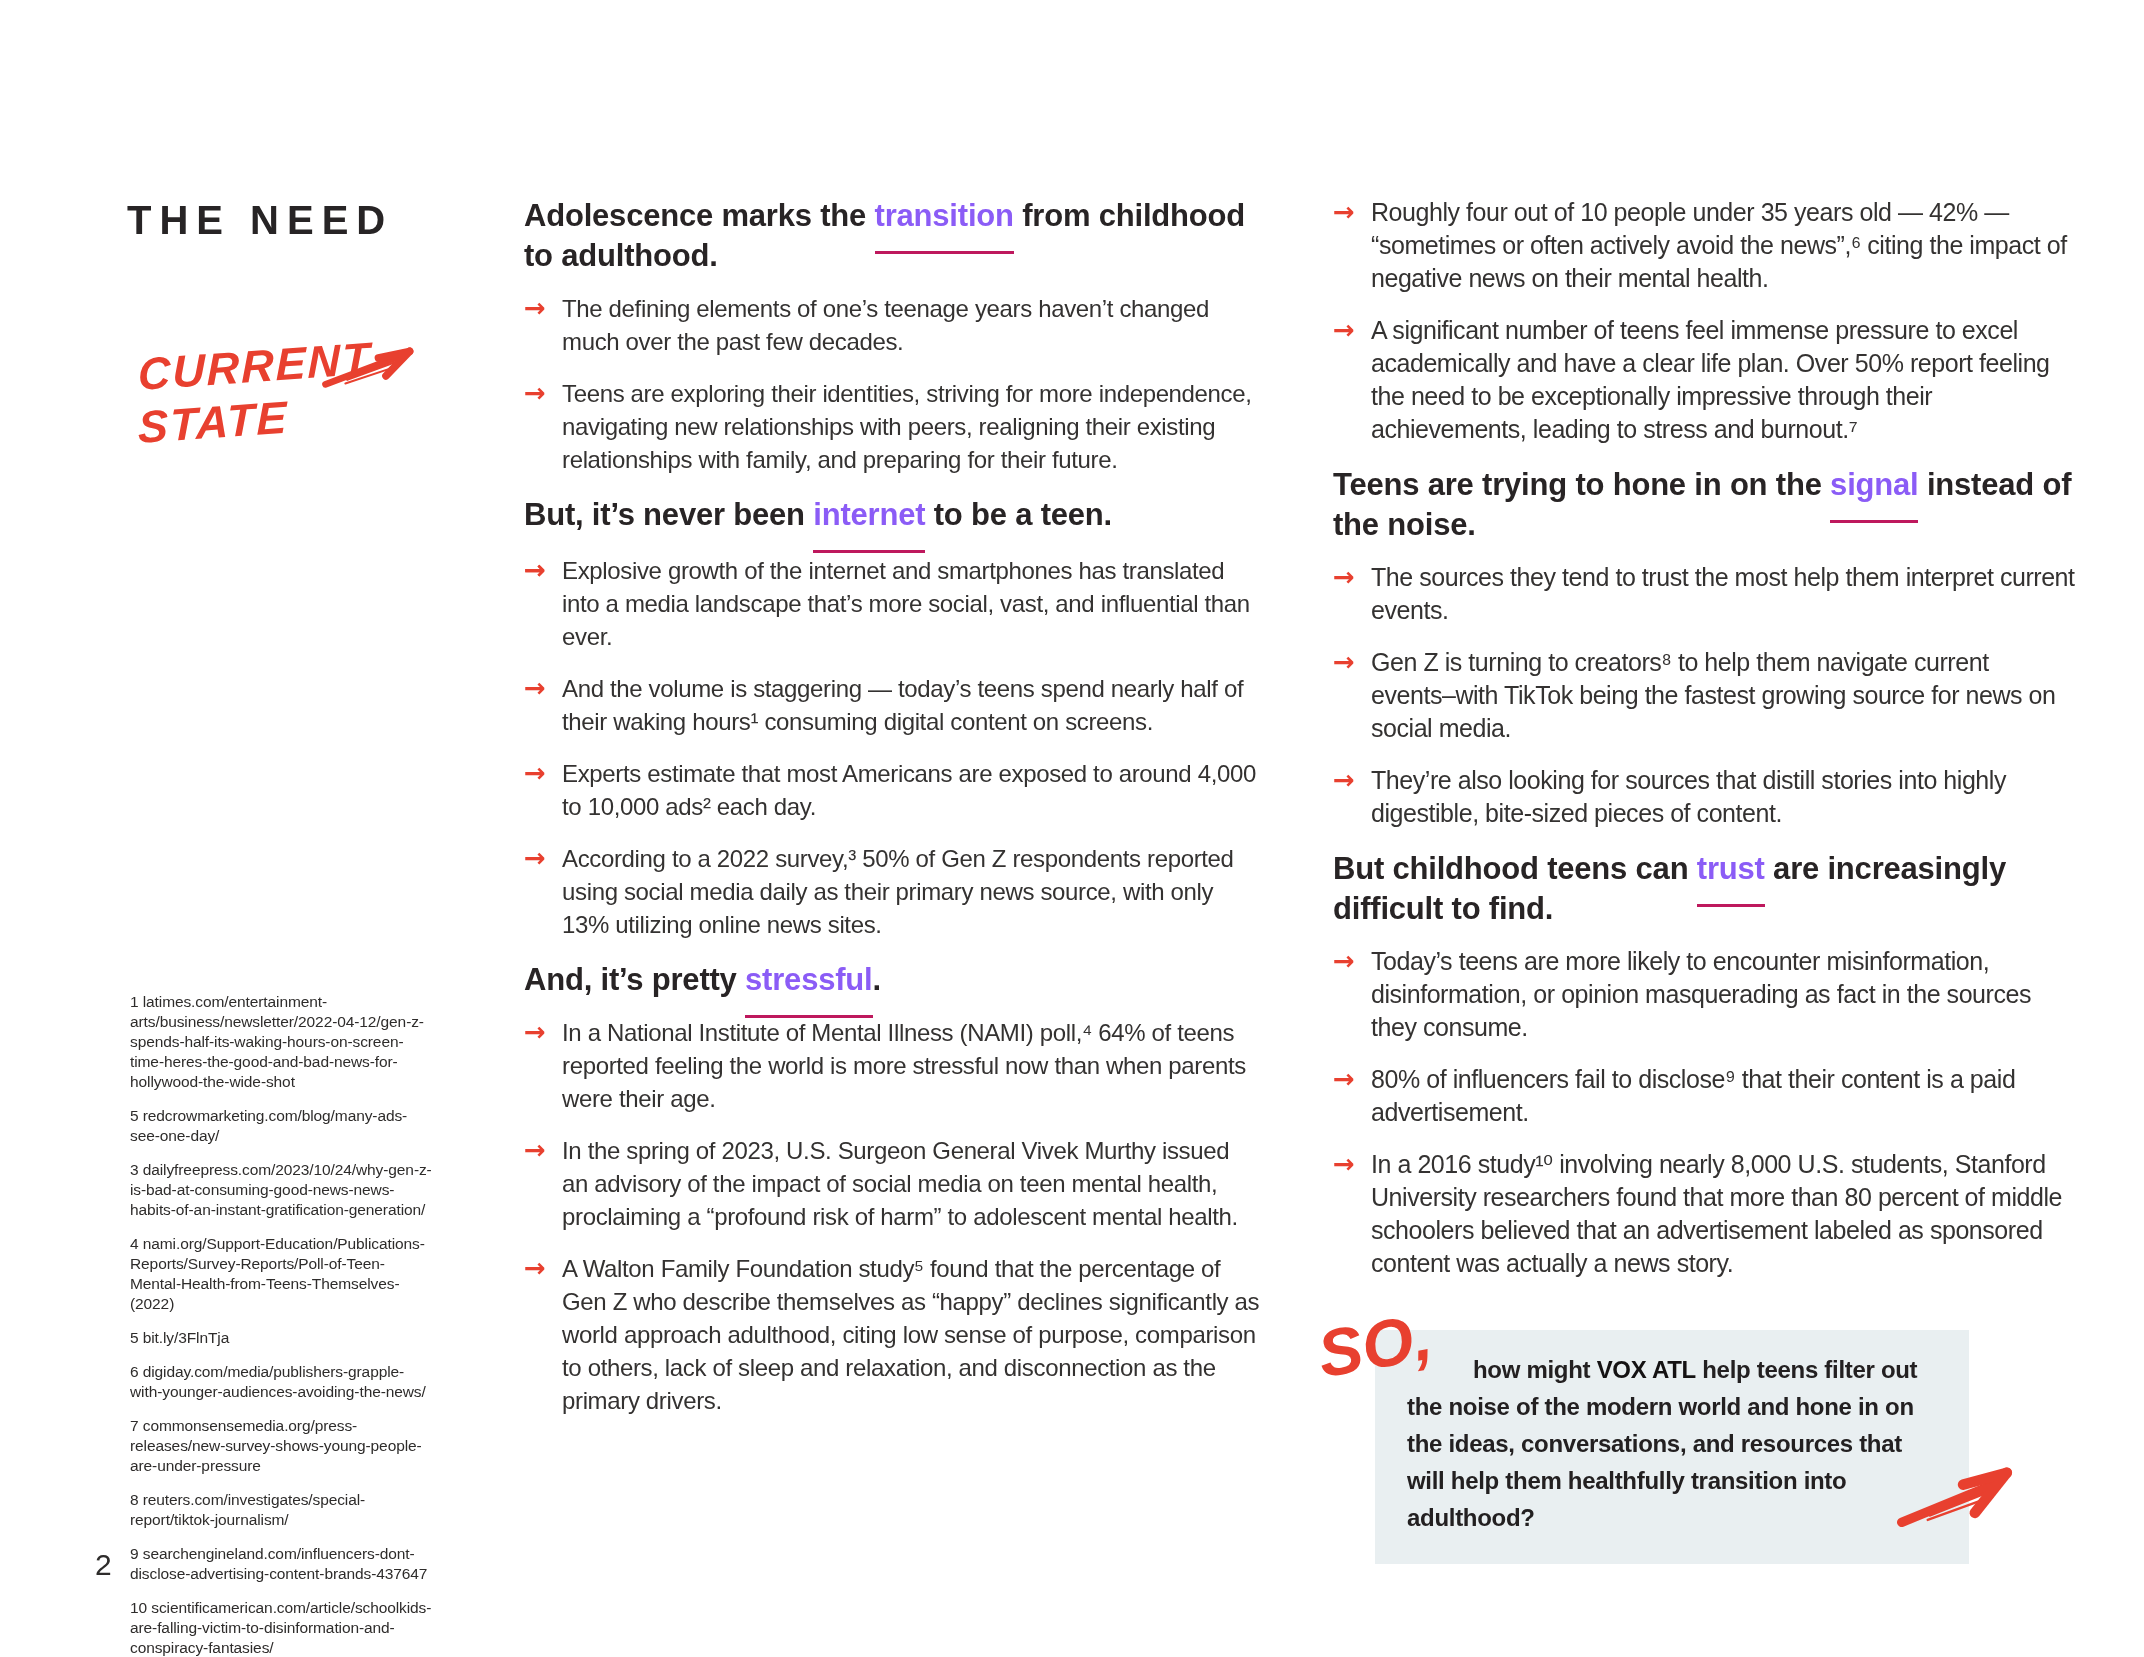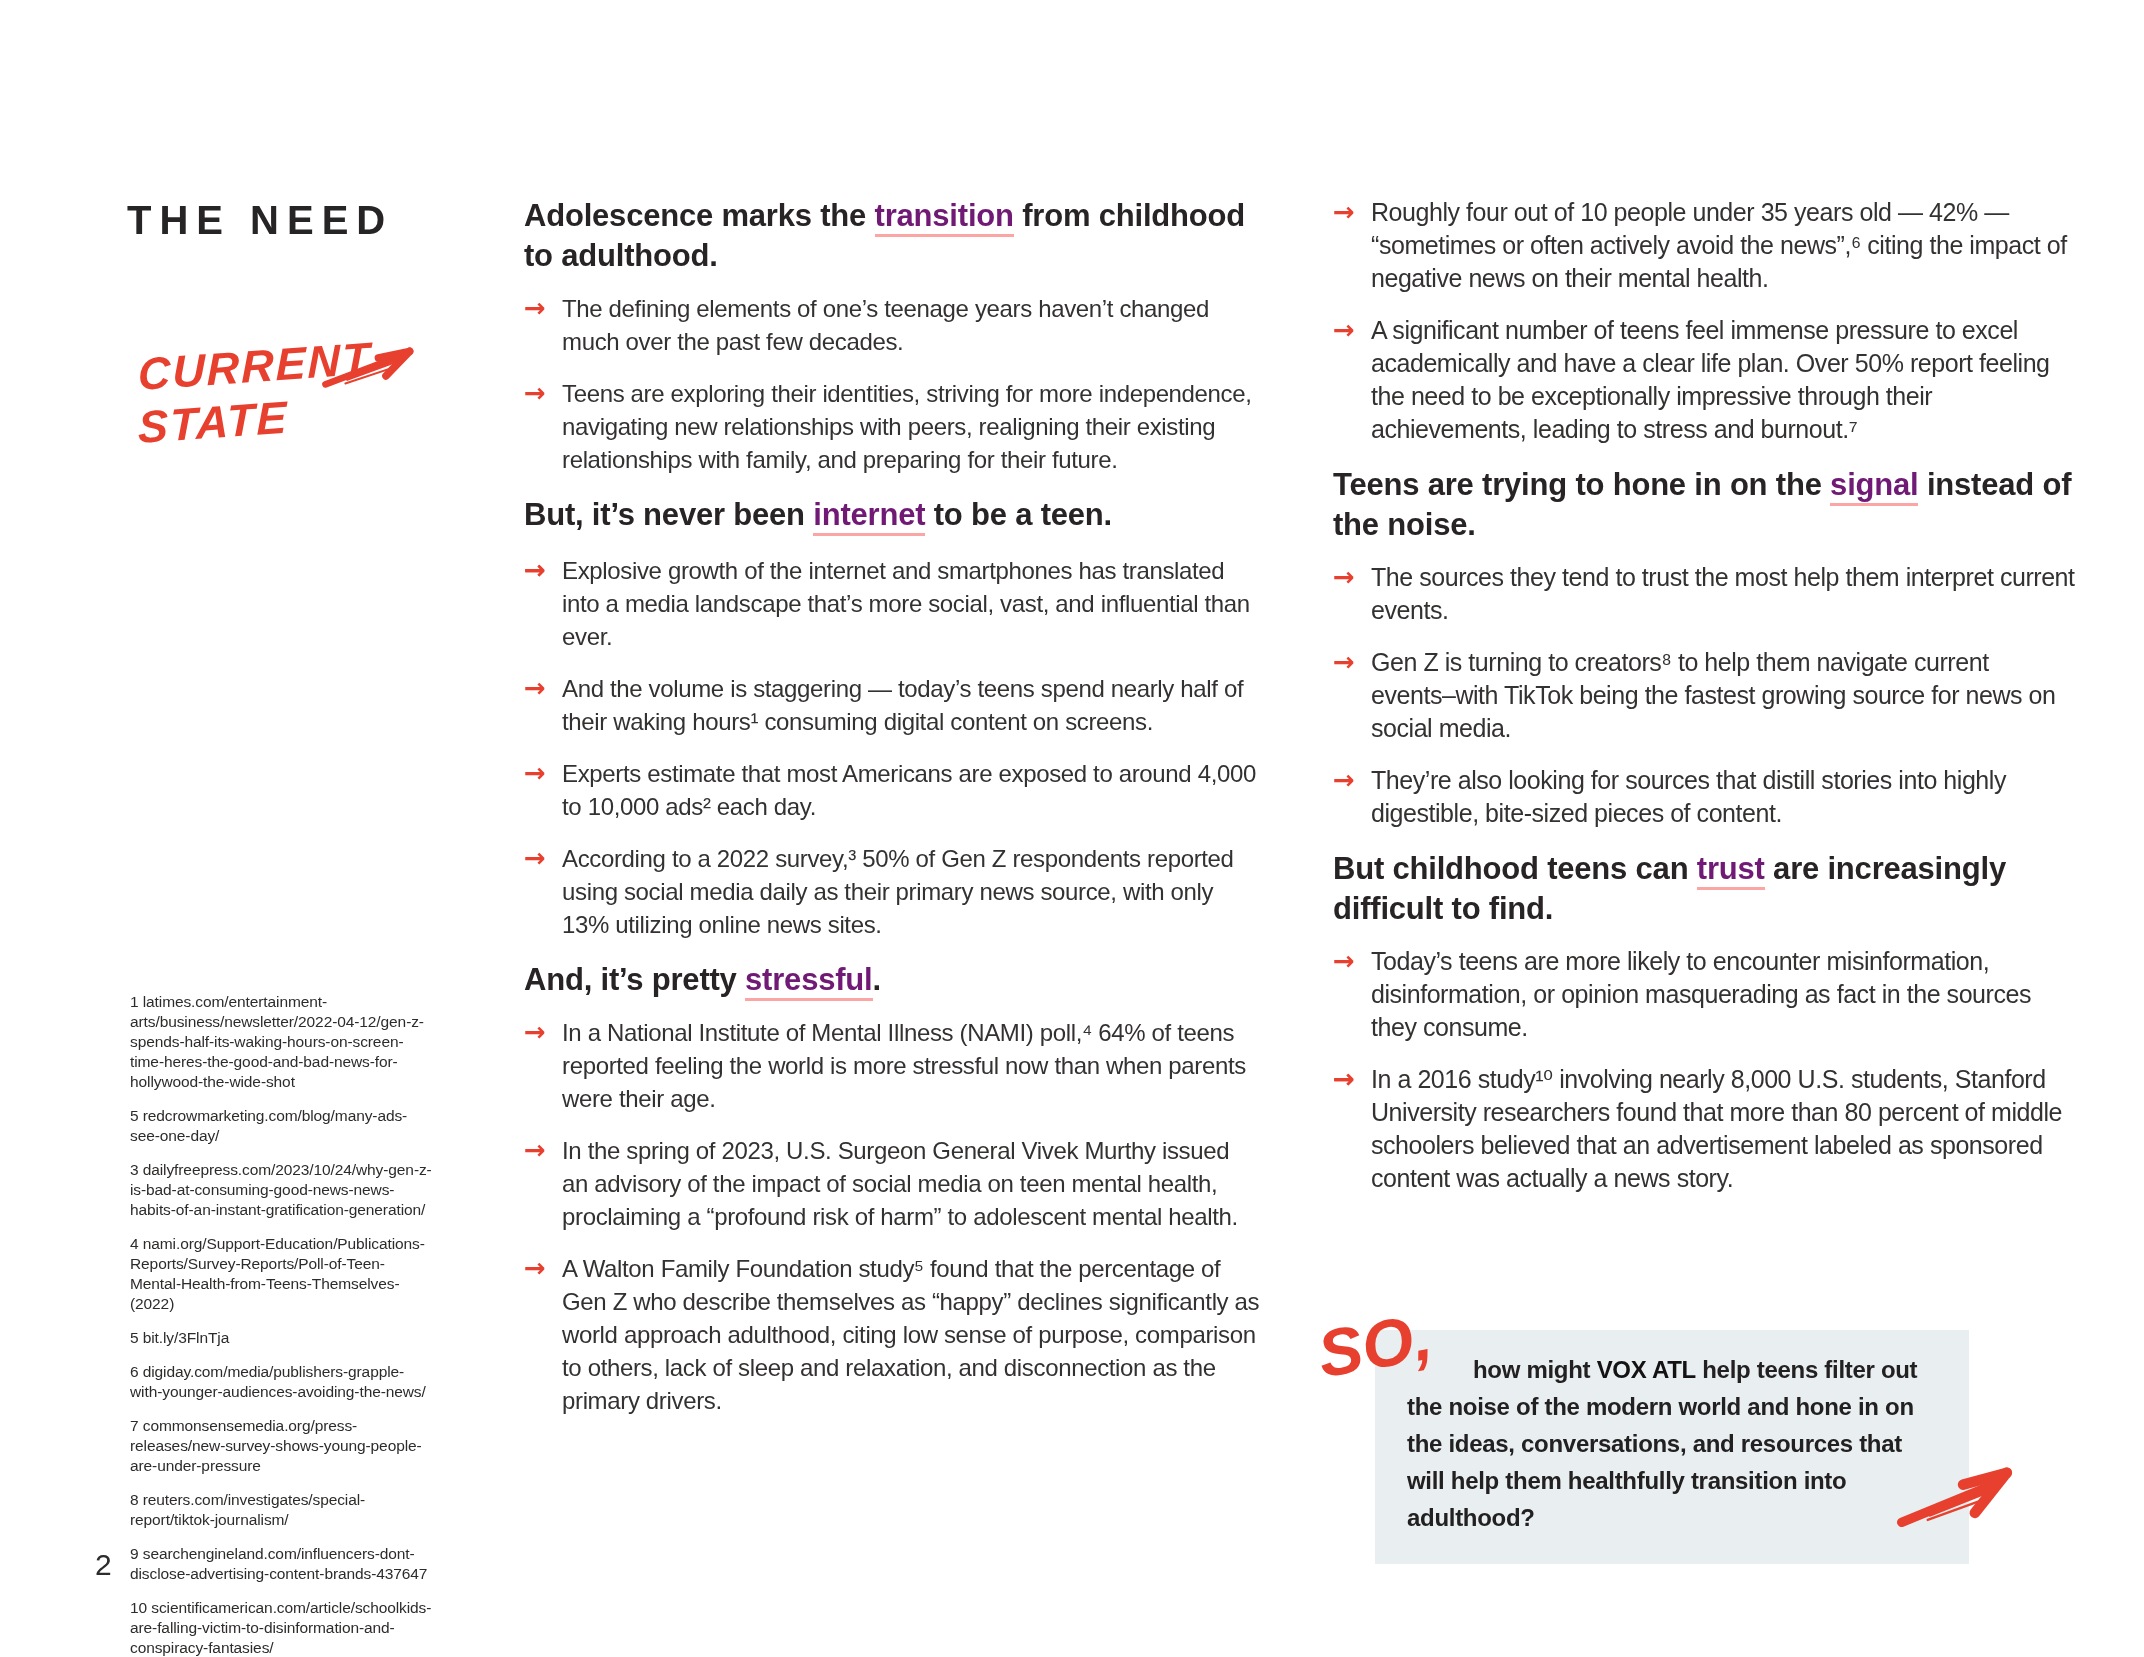--- a/index.html
+++ b/index.html
@@ -26,21 +26,21 @@
   .page-number{position:absolute;left:95px;top:1548px;font-size:30px;color:#2e2c2b;}
   
   .col{position:absolute;top:196px;}
   .col-mid{left:524px;width:736px;}
   .col-right{left:1333px;width:746px;}
   .section-heading{
     margin:10px 0 16px 0;font-size:31px;line-height:40px;font-weight:800;
     color:#282425;letter-spacing:-0.2px;
   }
   .col > .section-heading:first-child{margin-top:0;}
-  .hl{color:#701a75;border-bottom:3px solid #fca5a5;padding-bottom:1px;}
+  .hl{color:#8b5cf6;border-bottom:3px solid #be185d;padding-bottom:18px;}
   .bullets{list-style:none;margin:0 0 14px 0;padding:0;}
   .bullets li{position:relative;padding-left:38px;margin:0 0 19px 0;
     font-size:24px;line-height:33px;letter-spacing:-0.35px;color:#343231;}
   .col-right .bullets li{font-size:25px;letter-spacing:-0.45px;}
   .arr{
     position:absolute;left:0;top:0;color:#e8402f;font-weight:700;font-size:26px;
     font-family:"DejaVu Sans",sans-serif;
   }
   
   .callout{
@@ -129,21 +129,21 @@
     <h2 class="section-heading"><span>Teens are trying to hone in on the </span><span class="hl">signal</span><span> instead of the noise.</span></h2>
     <ul class="bullets">
       <li><span class="arr">→</span><span>The sources they tend to trust the most help them interpret current events.</span></li>
       <li><span class="arr">→</span><span>Gen Z is turning to creators⁸ to help them navigate current events–with TikTok being the fastest growing source for news on social media.</span></li>
       <li><span class="arr">→</span><span>They’re also looking for sources that distill stories into highly digestible, bite-sized pieces of content.</span></li>
     </ul>
 
     <h2 class="section-heading"><span>But childhood teens can </span><span class="hl">trust</span><span> are increasingly difficult to find.</span></h2>
     <ul class="bullets">
       <li><span class="arr">→</span><span>Today’s teens are more likely to encounter misinformation, disinformation, or opinion masquerading as fact in the sources they consume.</span></li>
-      <li><span class="arr">→</span></li>
+      <li><span class="arr">→</span><span>80% of influencers fail to disclose⁹ that their content is a paid advertisement.</span></li>
       <li><span class="arr">→</span><span>In a 2016 study¹⁰ involving nearly 8,000 U.S. students, Stanford University researchers found that more than 80 percent of middle schoolers believed that an advertisement labeled as sponsored content was actually a news story.</span></li>
     </ul>
   </section>
 
   <div class="callout">
     <p><span>how might </span><span class="brand">VOX ATL</span><span> help teens filter out the noise of the modern world and hone in on the ideas, conversations, and resources that will help them healthfully transition into adulthood?</span></p>
   </div>
   <div class="callout-script">SO,</div>
   <svg class="callout-arrow sketch-arrow" width="118" height="72" viewBox="0 0 100 60">
     <path d="M4 54 L82 22" stroke-width="8"></path>

